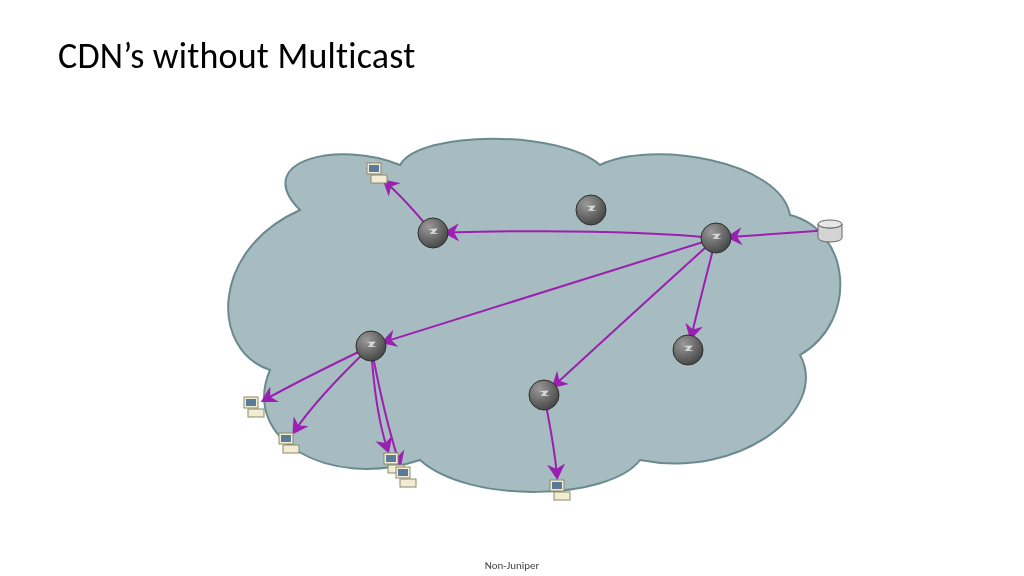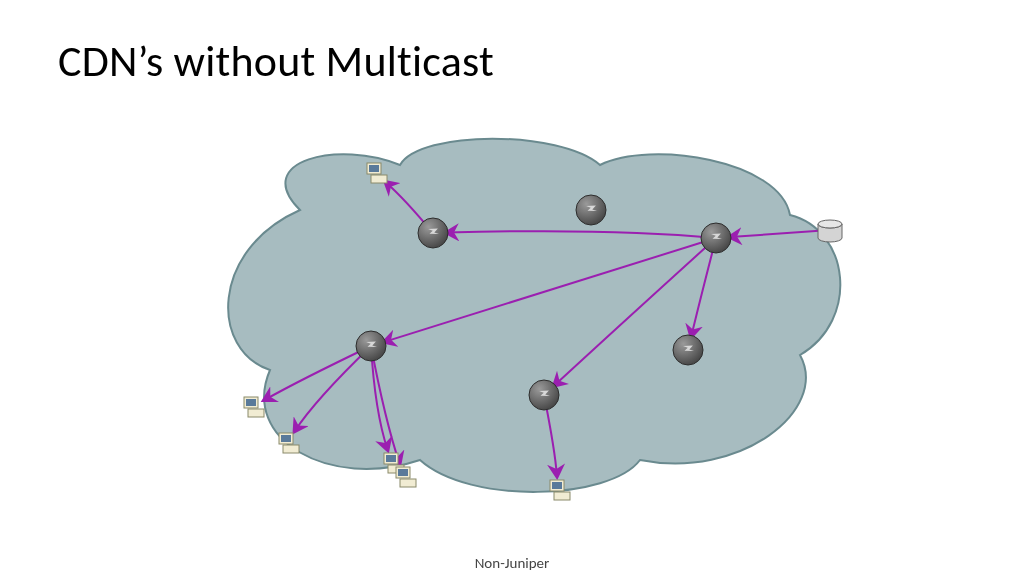--- a/index.html
+++ b/index.html
@@ -9,32 +9,32 @@
     height: 576px;
     background: #ffffff;
     font-family: "Calibri", "Segoe UI", Arial, sans-serif;
     overflow: hidden;
     position: relative;
   }
   .title {
     position: absolute;
     top: 34px;
     left: 58px;
-    font-size: 44px;
+    font-size: 36px;
     font-weight: 400;
     color: #000;
     letter-spacing: 0.2px;
   }
   .footer {
     position: absolute;
     bottom: 4px;
     left: 0;
     width: 100%;
     text-align: center;
-    font-size: 15px;
+    font-size: 11px;
     color: #444;
   }
   svg.stage {
     position: absolute;
     top: 0;
     left: 0;
   }
 </style>
 </head>
 <body>

